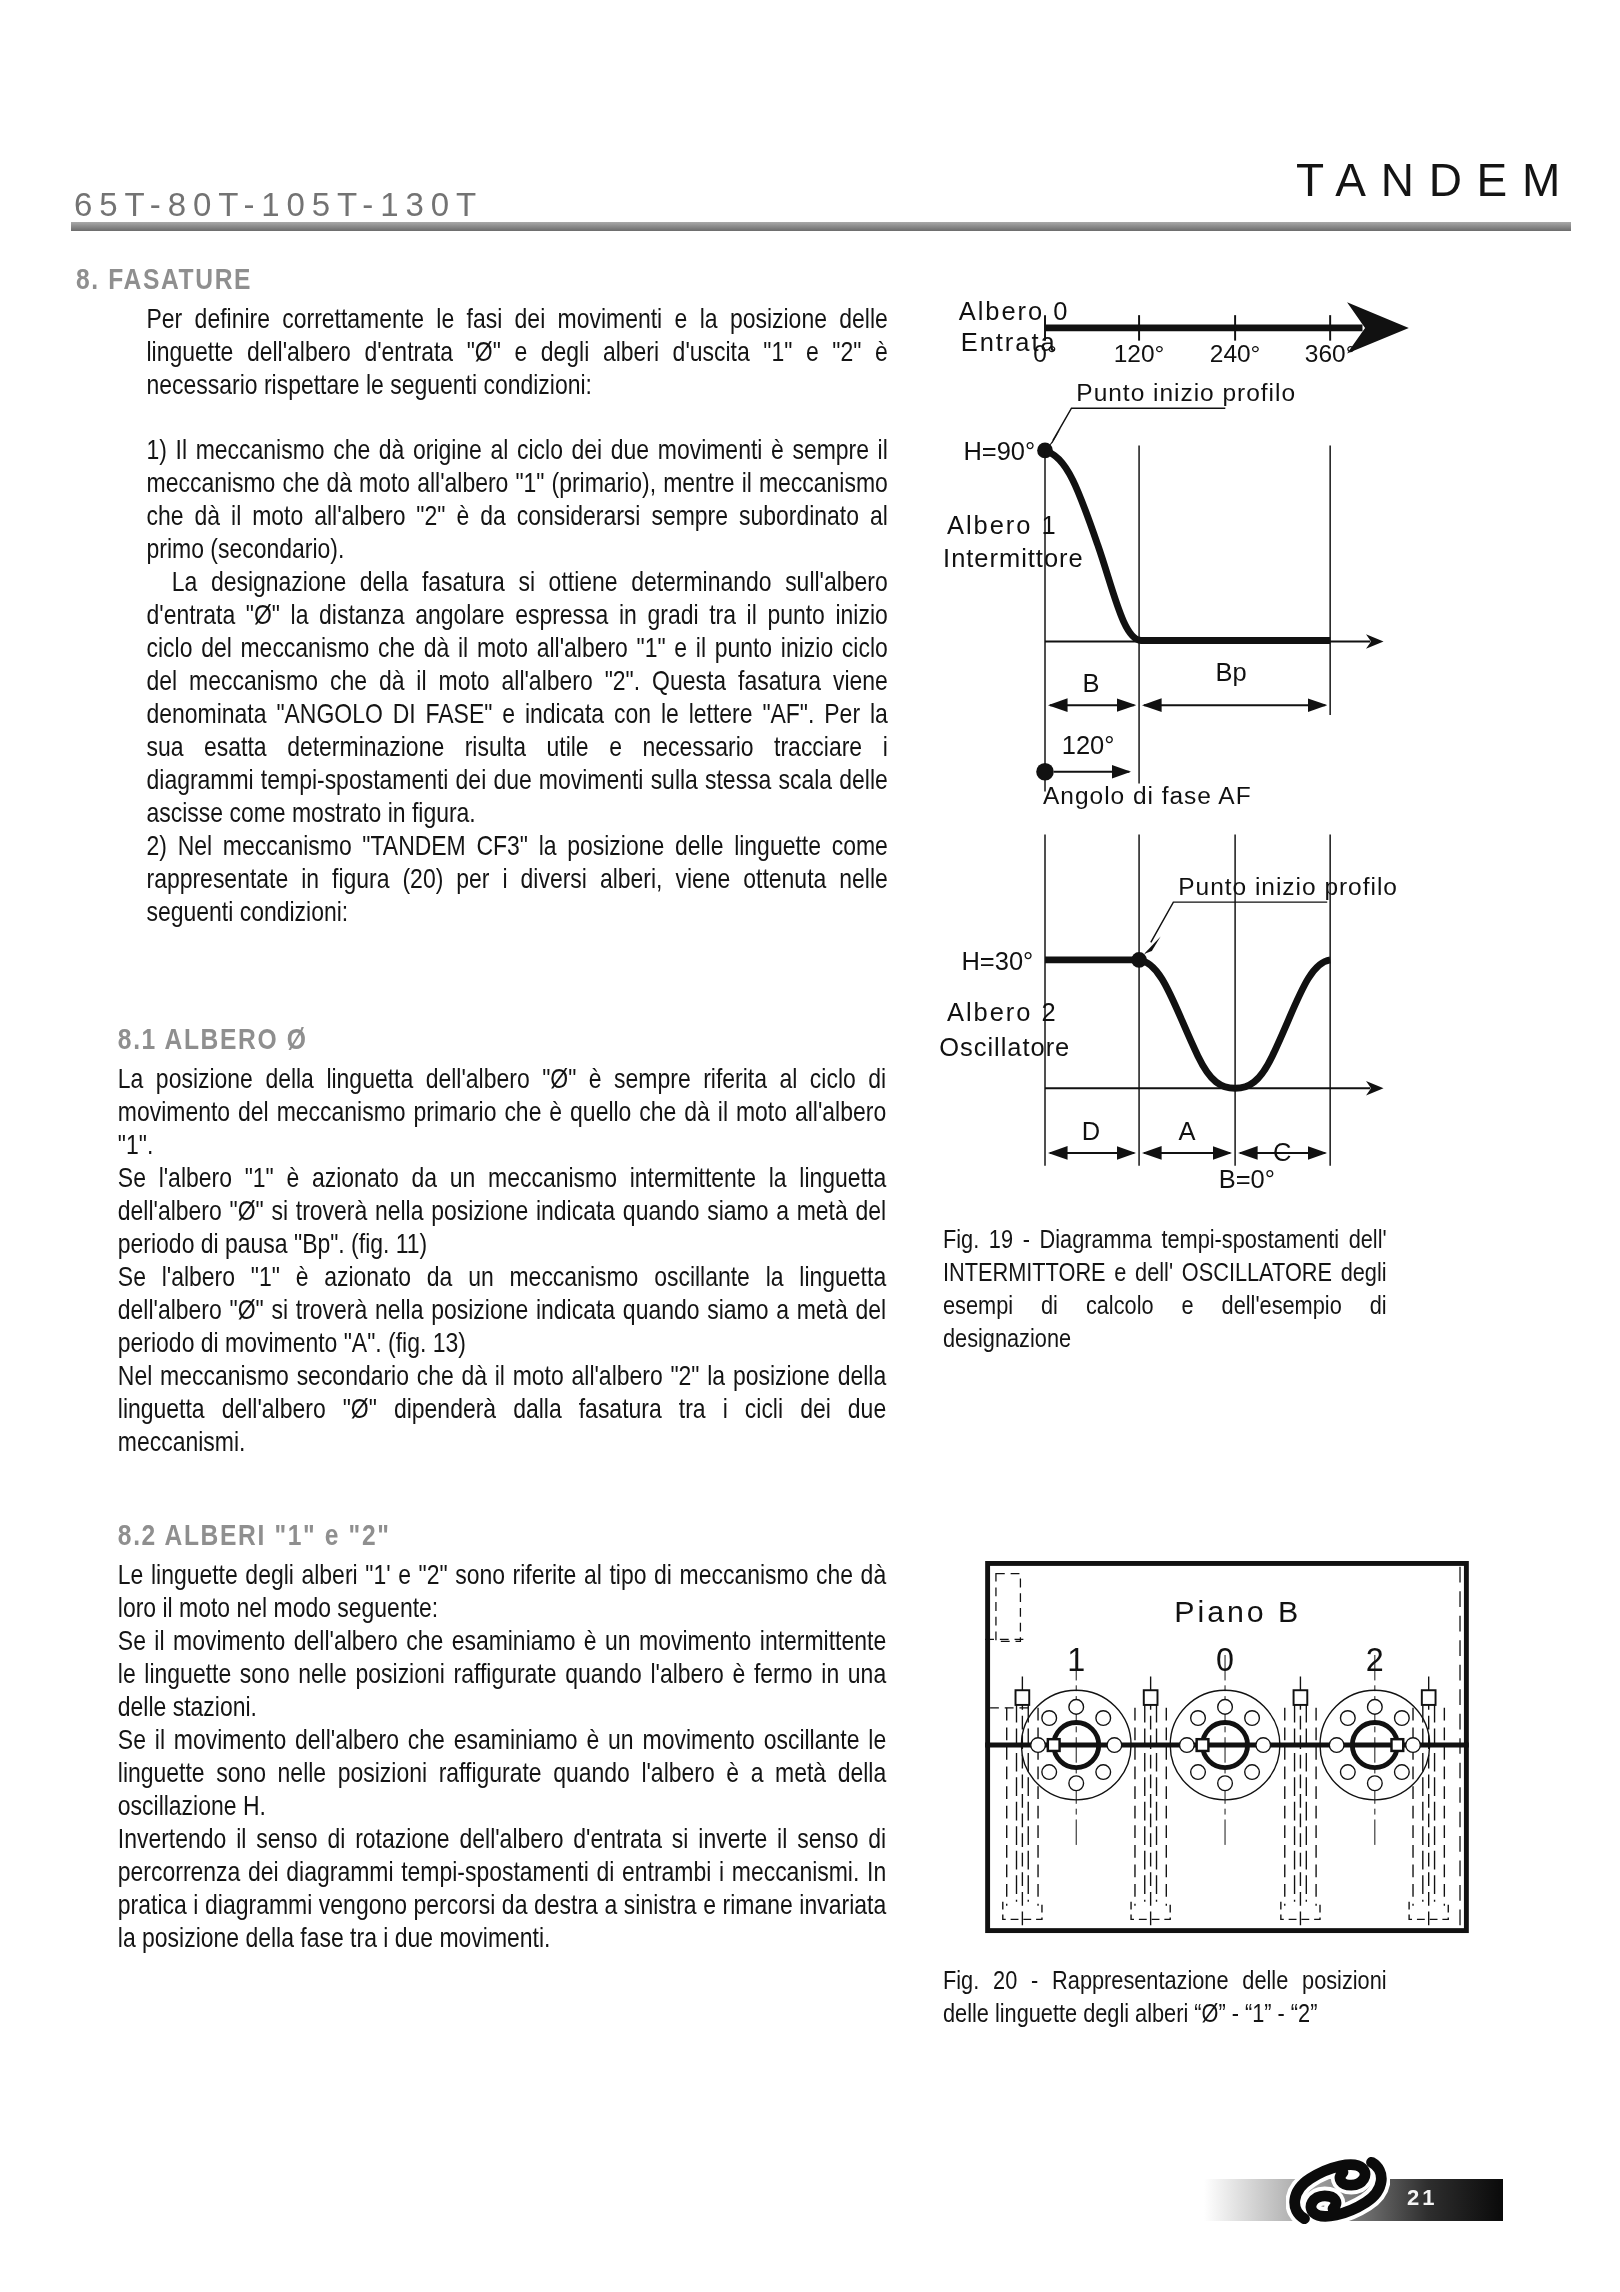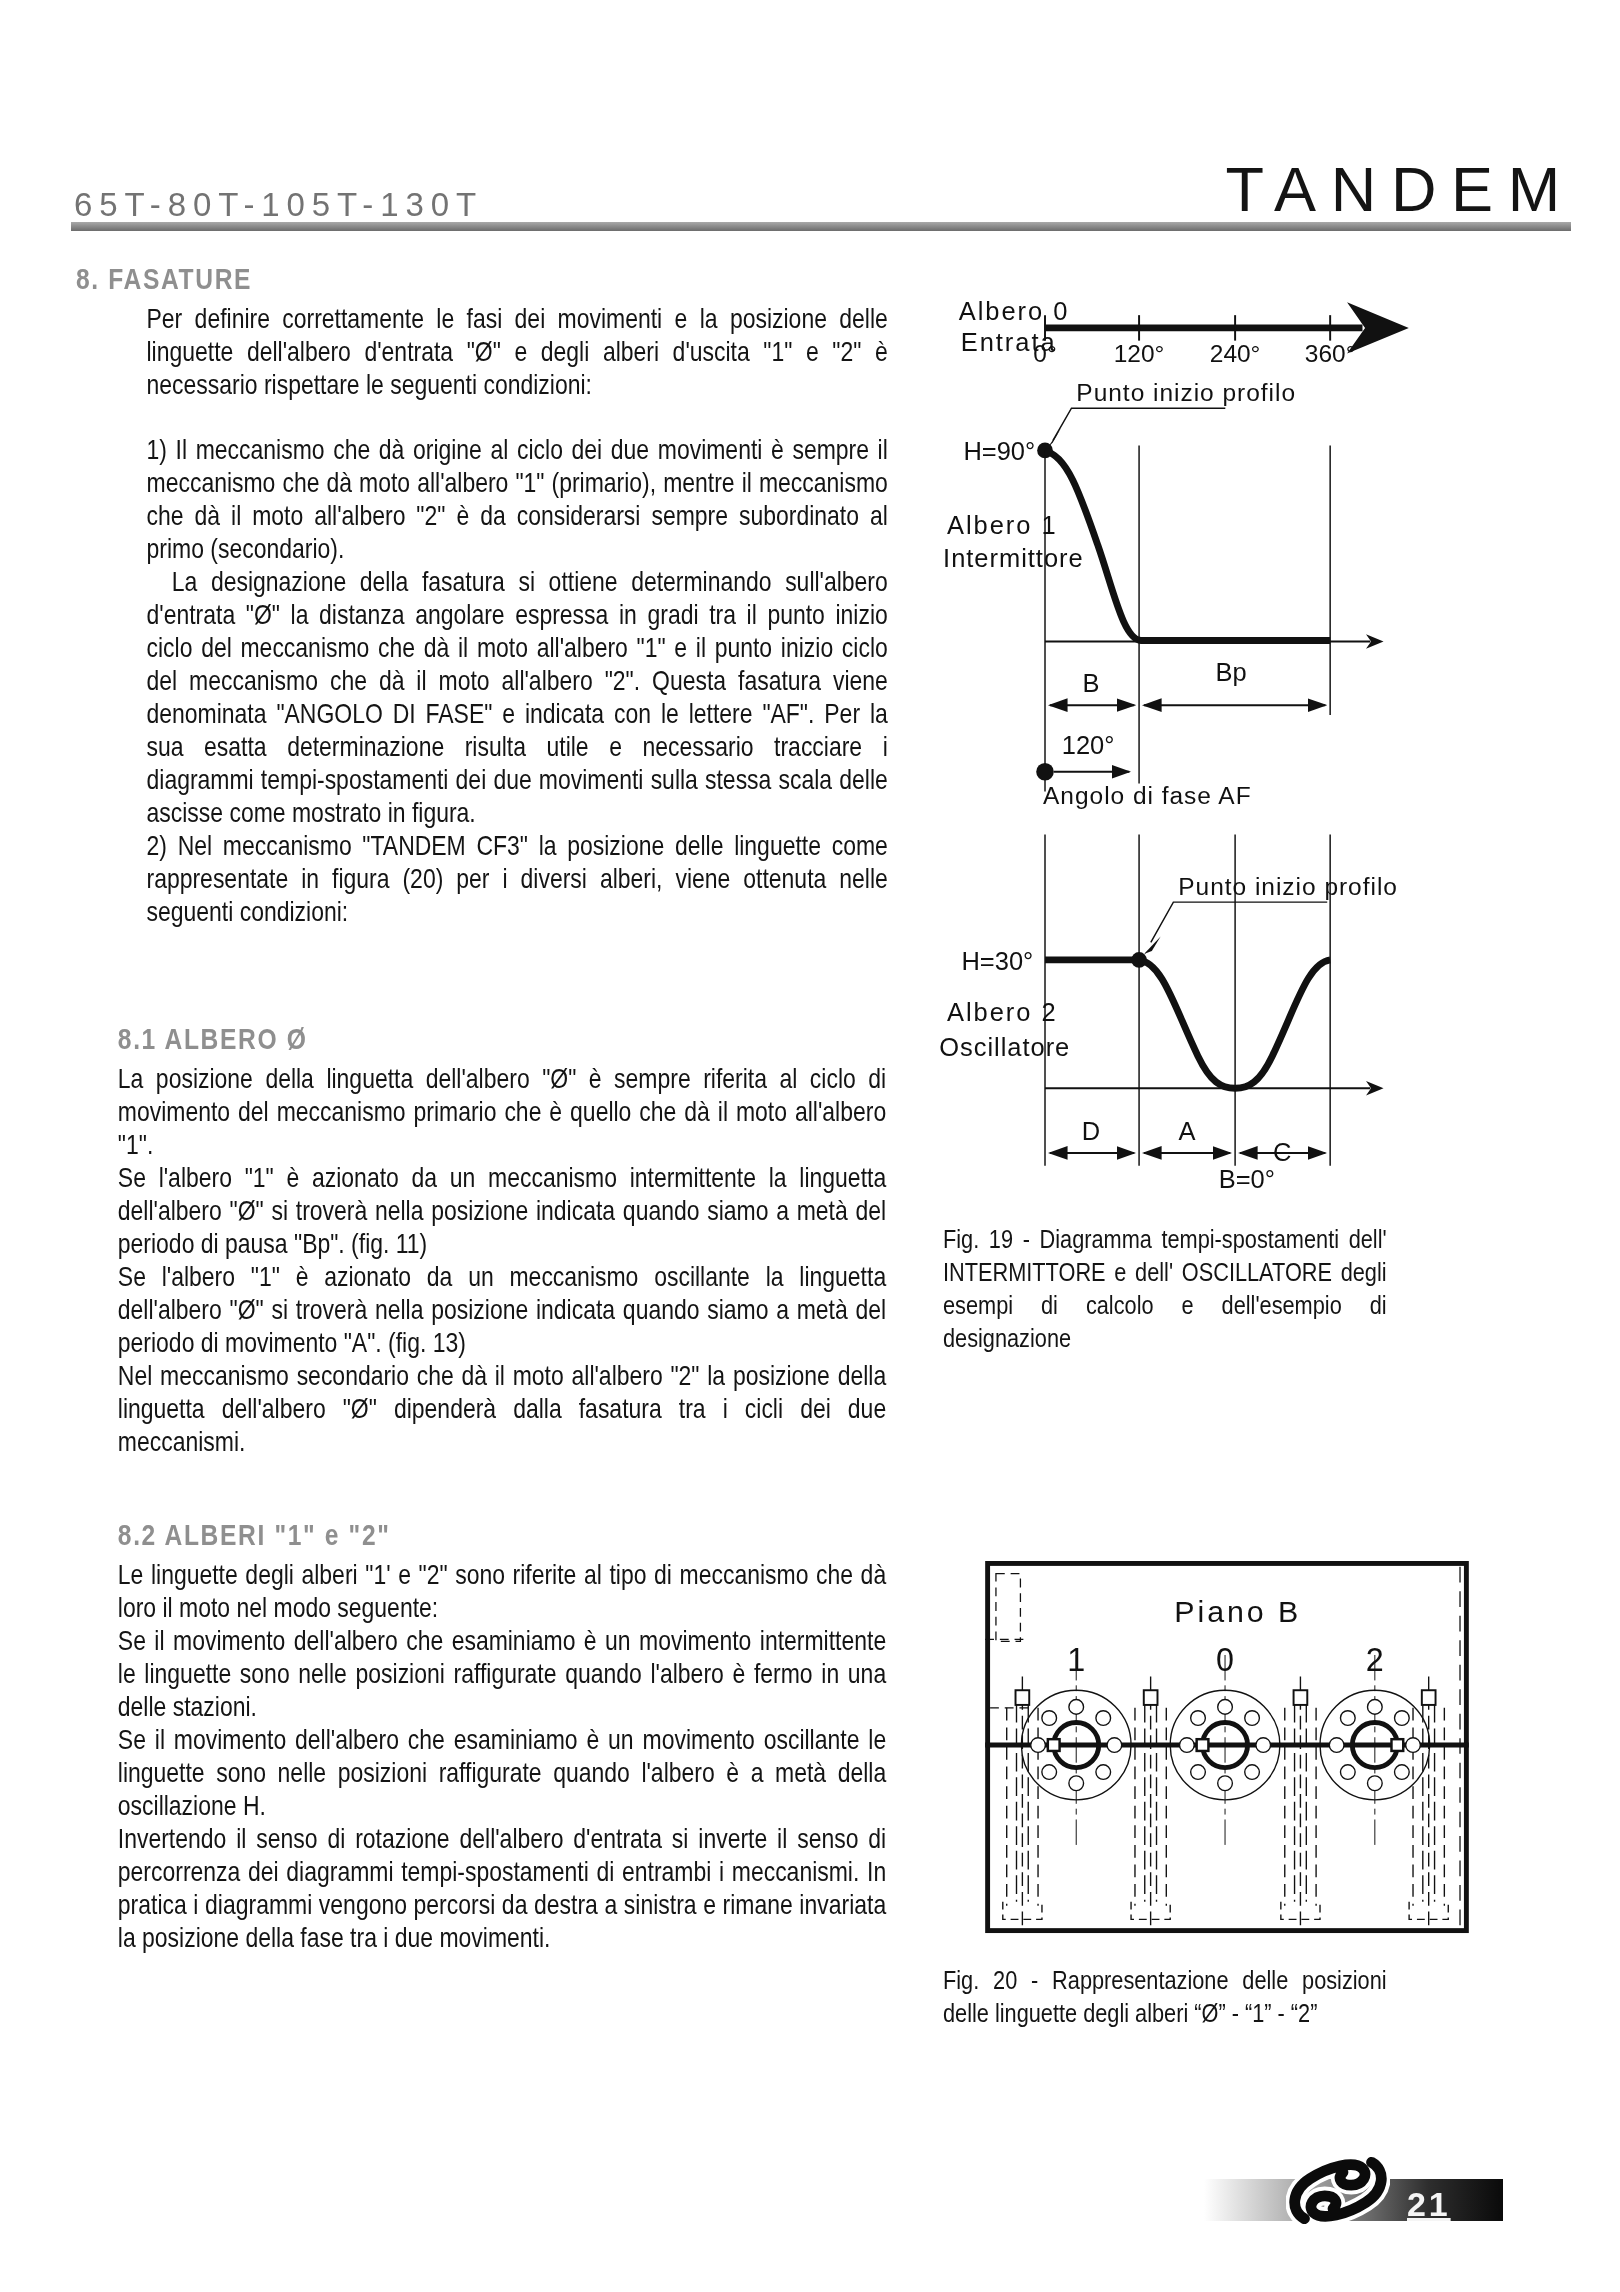--- a/index.html
+++ b/index.html
@@ -8,21 +8,21 @@
     font-family:"Liberation Sans",sans-serif;color:#111;overflow:hidden;
   }
   .abs{position:absolute;}
 
   
   .title-left{
     left:74px;top:186px;font-size:33px;letter-spacing:6.9px;font-weight:400;
     white-space:nowrap;color:#737373;
   }
   .brand{
-    right:45px;top:153px;font-size:63px;letter-spacing:14.7px;font-weight:400;
+    right:45px;top:153px;font-size:46px;letter-spacing:14.7px;font-weight:400;
     white-space:nowrap;color:#141414;
   }
   .rule{
     left:71px;top:222px;width:1500px;height:8.8px;
     background:linear-gradient(to bottom,#a9a9a9,#6c6c6c);
   }
 
   
   .sec{
     left:76px;width:992px;transform:scaleX(0.82);transform-origin:0 0;
@@ -49,23 +49,22 @@
   }
   .cap19{top:1223px;}
   .cap20{top:1964px;}
 
   
   .footer-bar{
     left:1204px;top:2179px;width:299px;height:42px;
     background:linear-gradient(90deg,#ffffff 0%,#cfcfcf 18%,#8a8a8a 45%,#2e2e2e 75%,#0a0a0a 100%);
   }
   .page-num{
-    left:1407px;top:2185px;font-size:34px;font-weight:bold;color:#f5f5f5;
+    left:1407px;top:2185px;font-size:22px;font-weight:bold;color:#f5f5f5;
     letter-spacing:2.9px;
-    text-decoration:underline;
   }
 </style>
 </head>
 <body>
 
 <div class="abs title-left">65T-80T-105T-130T</div>
 <div class="abs brand">TANDEM</div>
 <div class="abs rule"></div>
 
 <div class="abs sec sec8">

